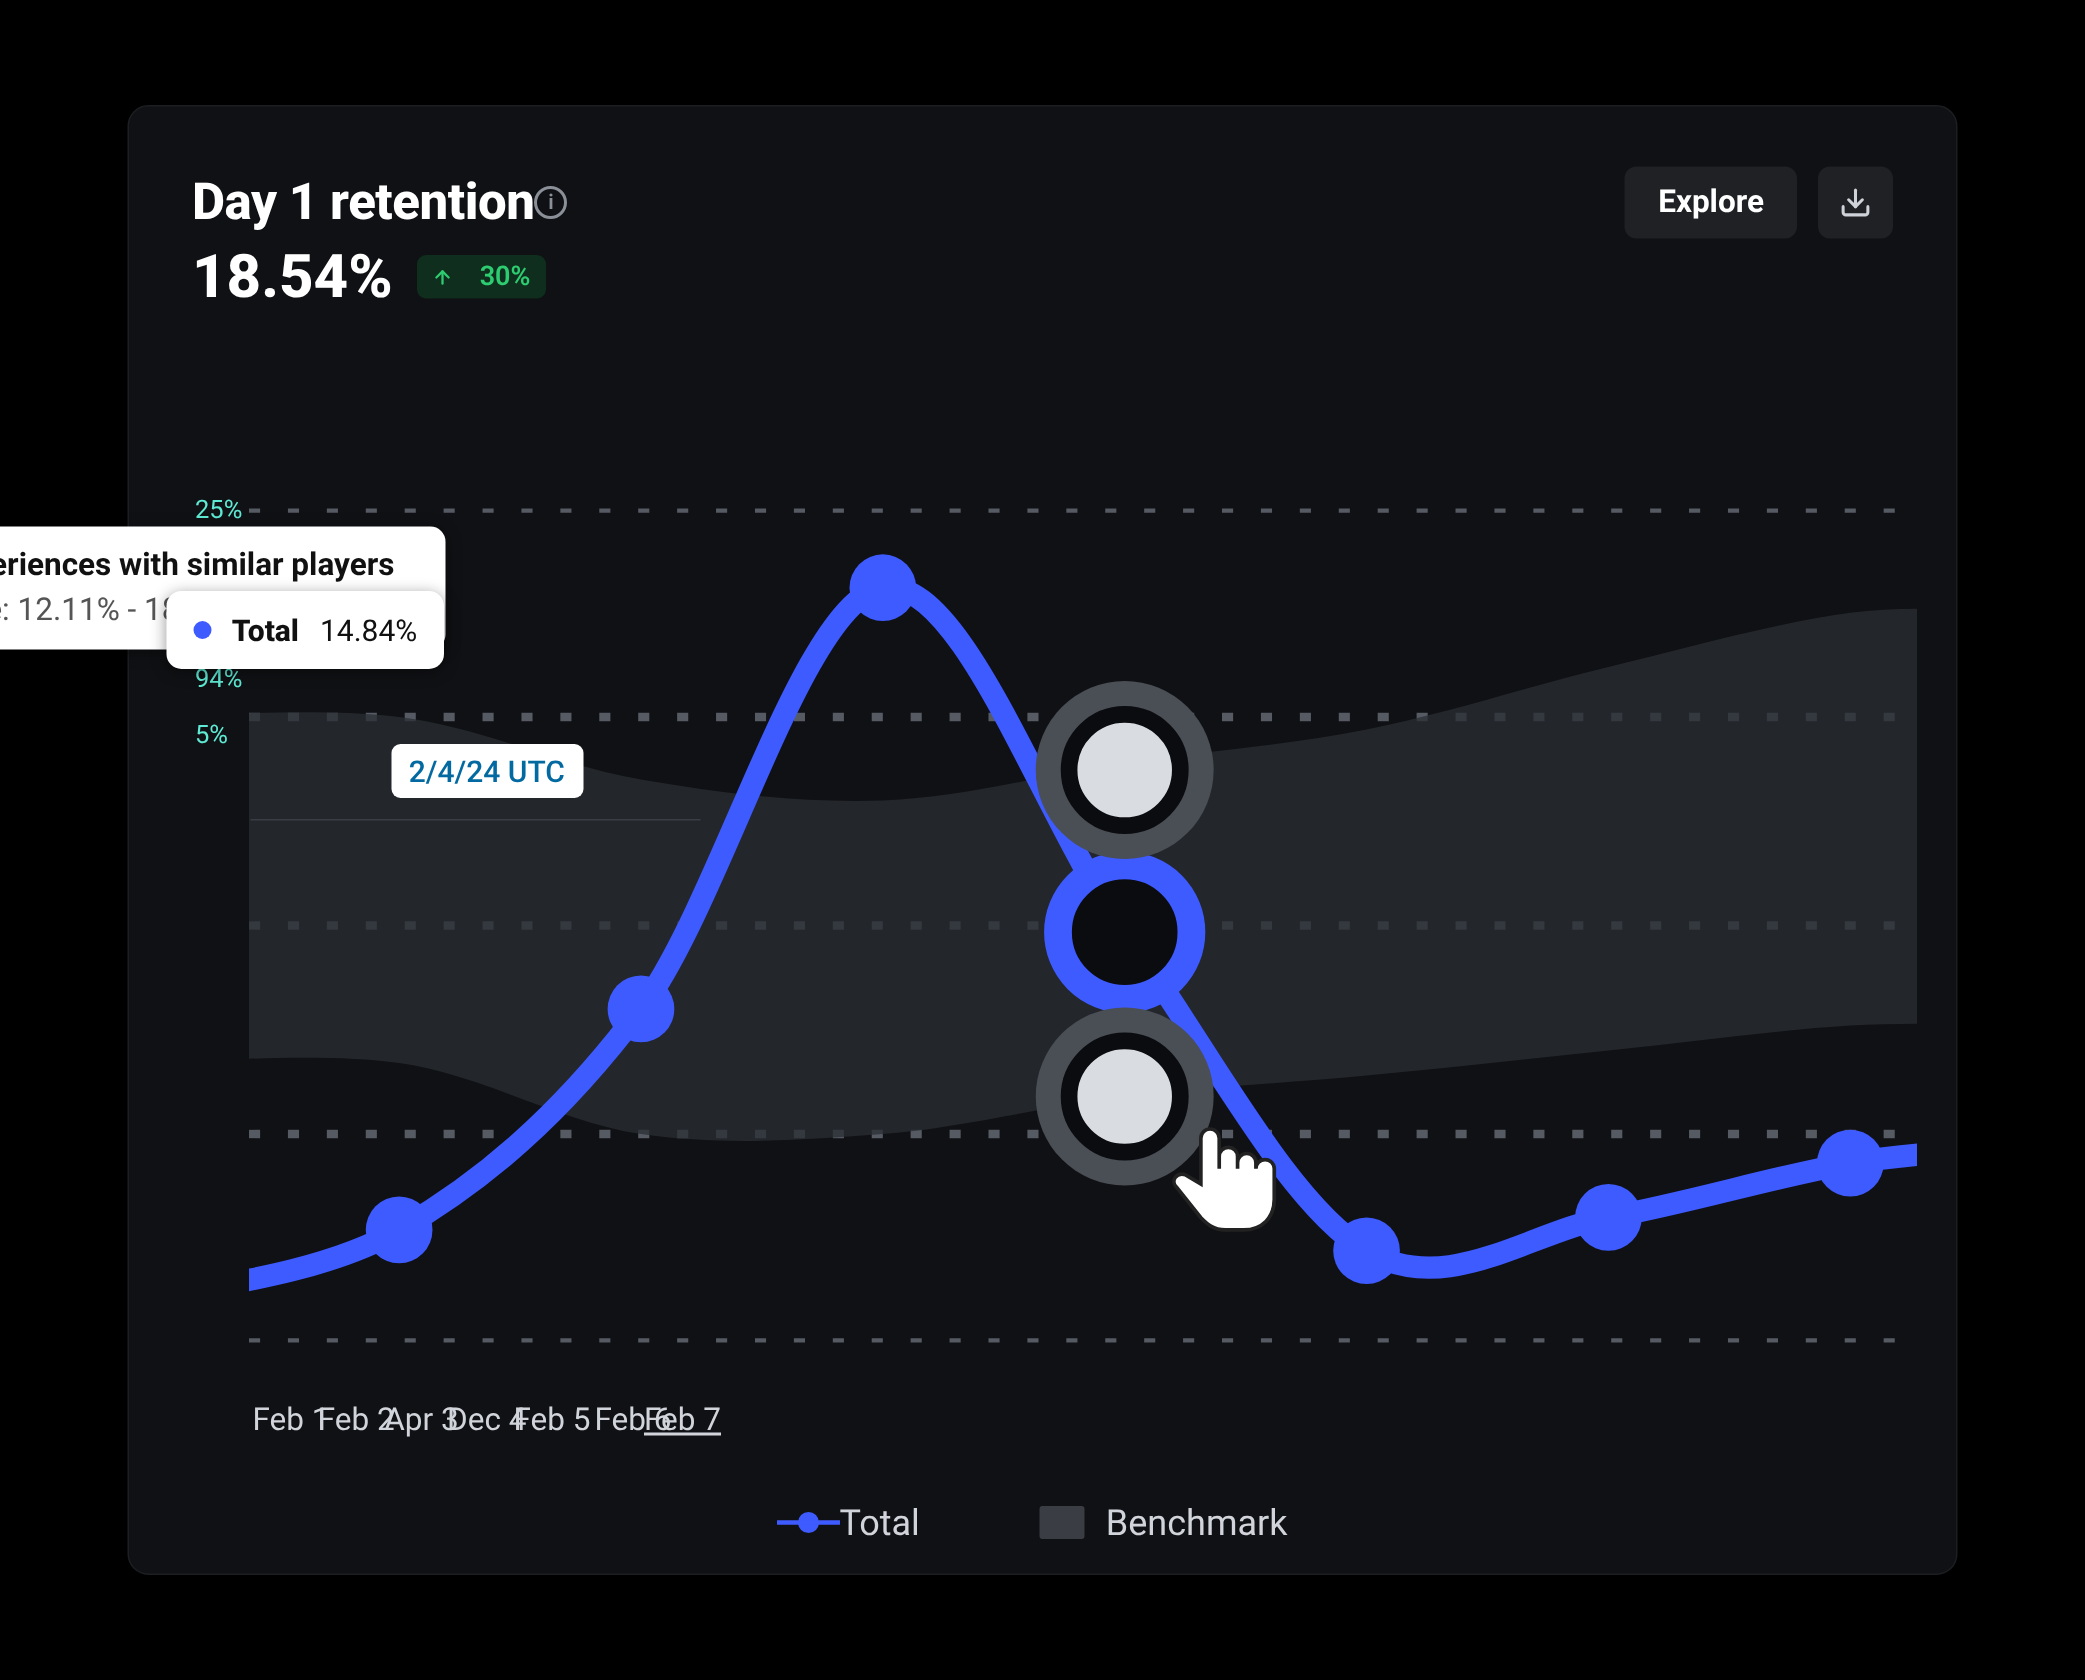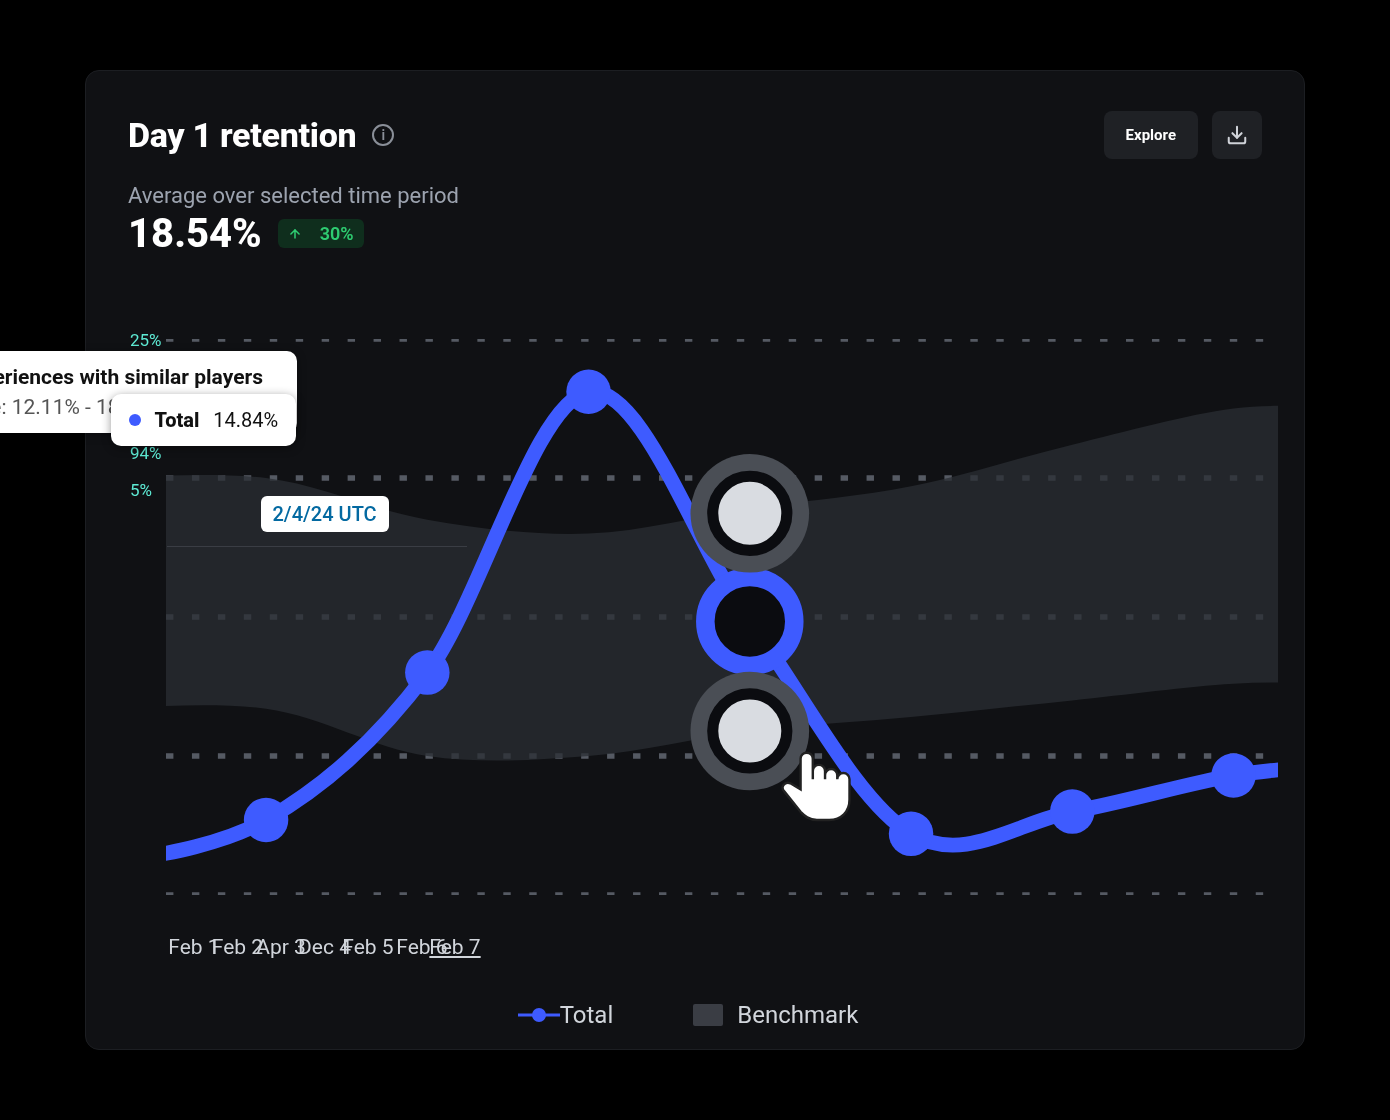--- a/index.html
+++ b/index.html
@@ -36,31 +36,31 @@
     border: 1px solid #1c1e22;
     border-radius: 14px;
     padding: 40px 42px 28px 42px;
     position: relative;
   }
   .header {
     display: flex;
     align-items: center;
     justify-content: space-between;
   }
-  .title-wrap { display: flex; align-items: center; gap: 16px; }
+  .title-wrap { display: flex; align-items: center; }
   .title { font-size: 34px; font-weight: 800; letter-spacing: -0.3px; }
   .info-icon {
     width: 22px; height: 22px; border: 2px solid #8a8f98; border-radius: 50%;
     display: inline-flex; align-items: center; justify-content: center;
     font-size: 14px; color: #8a8f98; font-weight: 600;
   }
   .actions { display: flex; gap: 14px; }
   .btn {
     background: var(--btn-bg); color: #fff; border-radius: 8px;
-    padding: 10px 22px; font-size: 15px; font-weight: 700;
+    padding: 10px 22px; font-size: 21px; font-weight: 700;
     display: inline-flex; align-items: center; justify-content: center;
   }
   .icon-btn { width: 50px; height: 48px; padding: 0; }
   .subtitle {
     margin-top: 24px; font-size: 22px; color: var(--text-dim); font-weight: 400;
   }
   .kpi-row { display: flex; align-items: center; gap: 16px; margin-top: 2px; }
   .kpi { font-size: 40px; font-weight: 800; }
   .delta {
     display: inline-flex; align-items: center; gap: 18px;
@@ -129,21 +129,20 @@
       <div class="btn icon-btn">
         <svg width="22" height="22" viewBox="0 0 24 24" fill="none" stroke="#cfd2d8" stroke-width="2.2" stroke-linecap="round" stroke-linejoin="round">
           <path d="M21 15v4a2 2 0 0 1-2 2H5a2 2 0 0 1-2-2v-4"></path>
             <polyline points="7 10 12 15 17 10"></polyline>
             <line x1="12" y1="15" x2="12" y2="3"></line>
         </svg>
       </div>
     </div>
   </div>
 
-  <div class="subtitle">Average over selected time period</div>
   <div class="kpi-row">
     <div class="kpi">18.54%</div>
     <div class="delta">
       <svg width="14" height="14" viewBox="0 0 24 24" fill="none" stroke="#2ecc71" stroke-width="2.6" stroke-linecap="round" stroke-linejoin="round">
           <line x1="12" y1="19" x2="12" y2="5"></line>
           <polyline points="5 12 12 5 19 12"></polyline>
         </svg>
       <span>30%</span>
     </div>
   </div>

